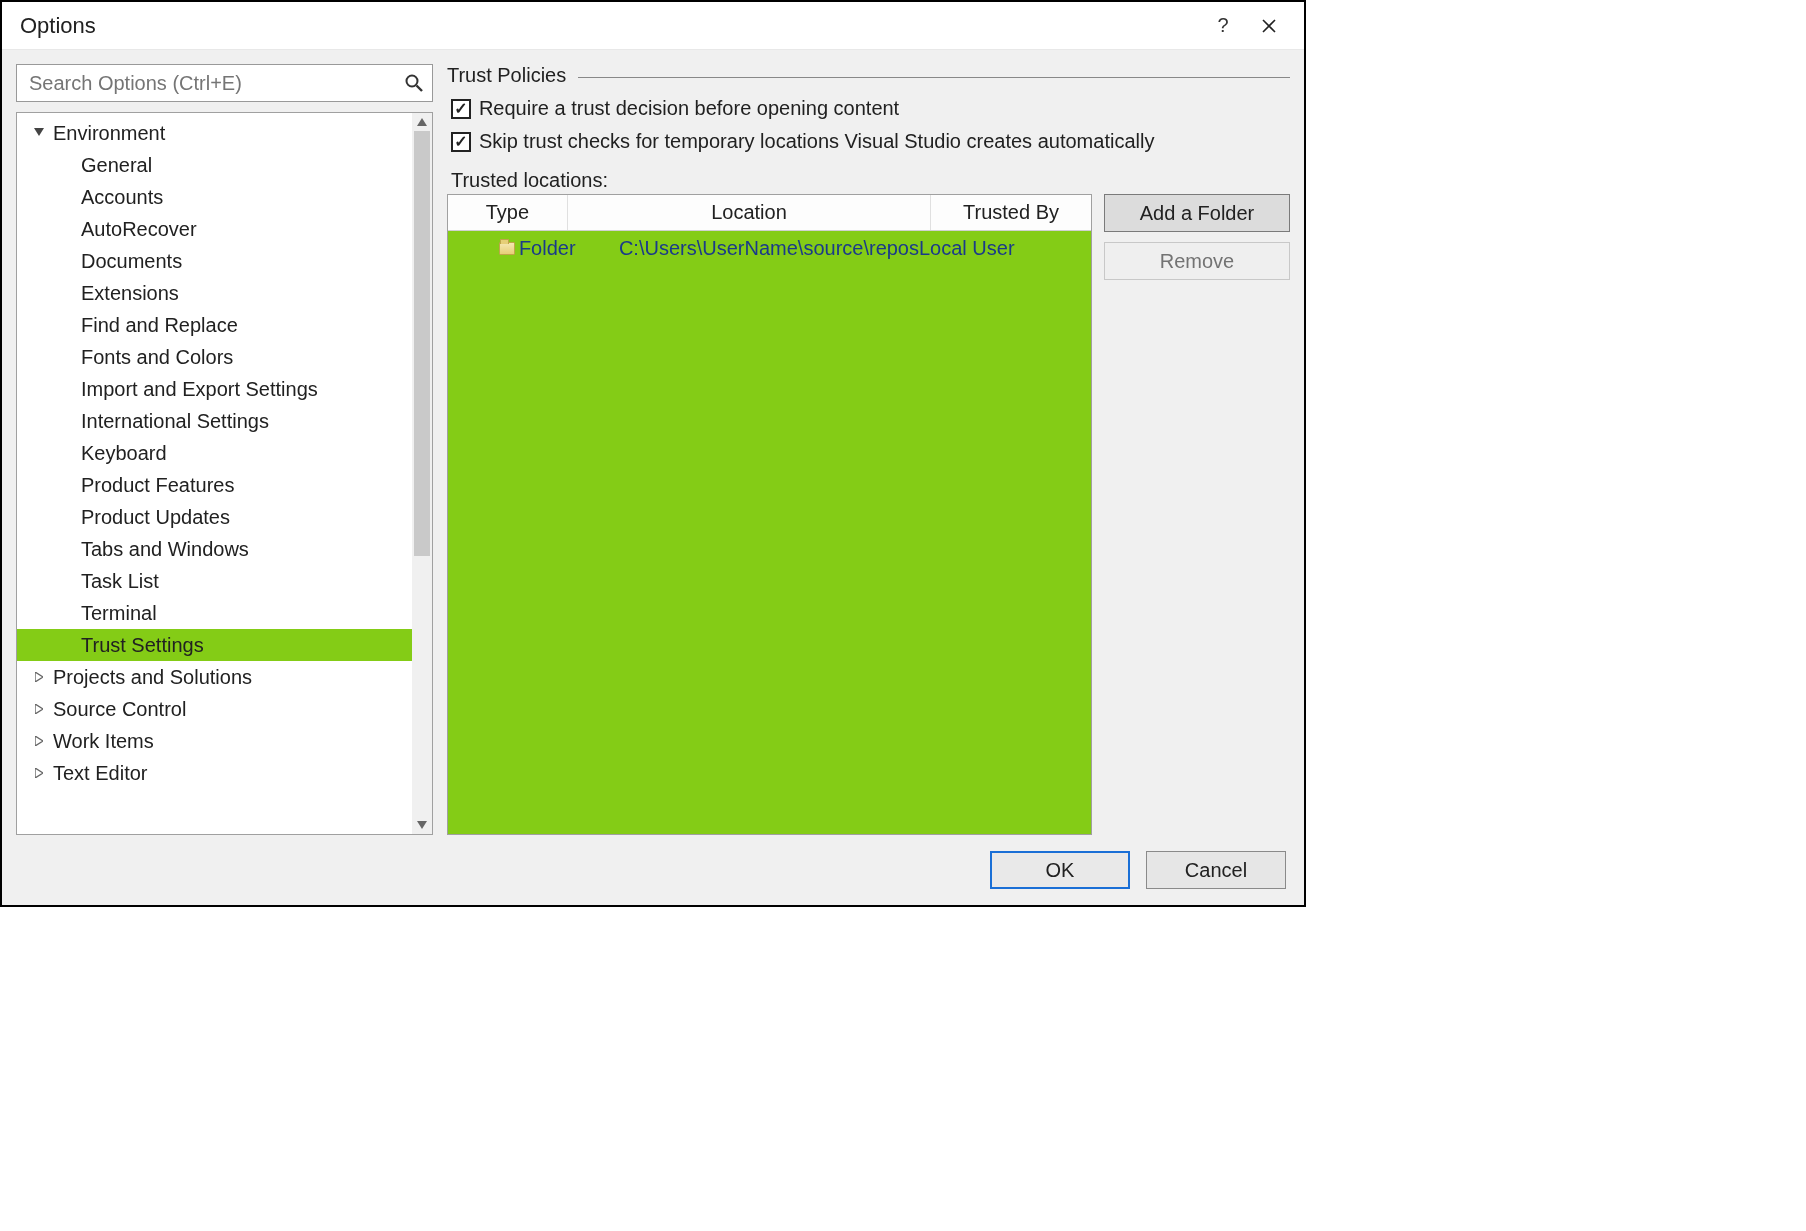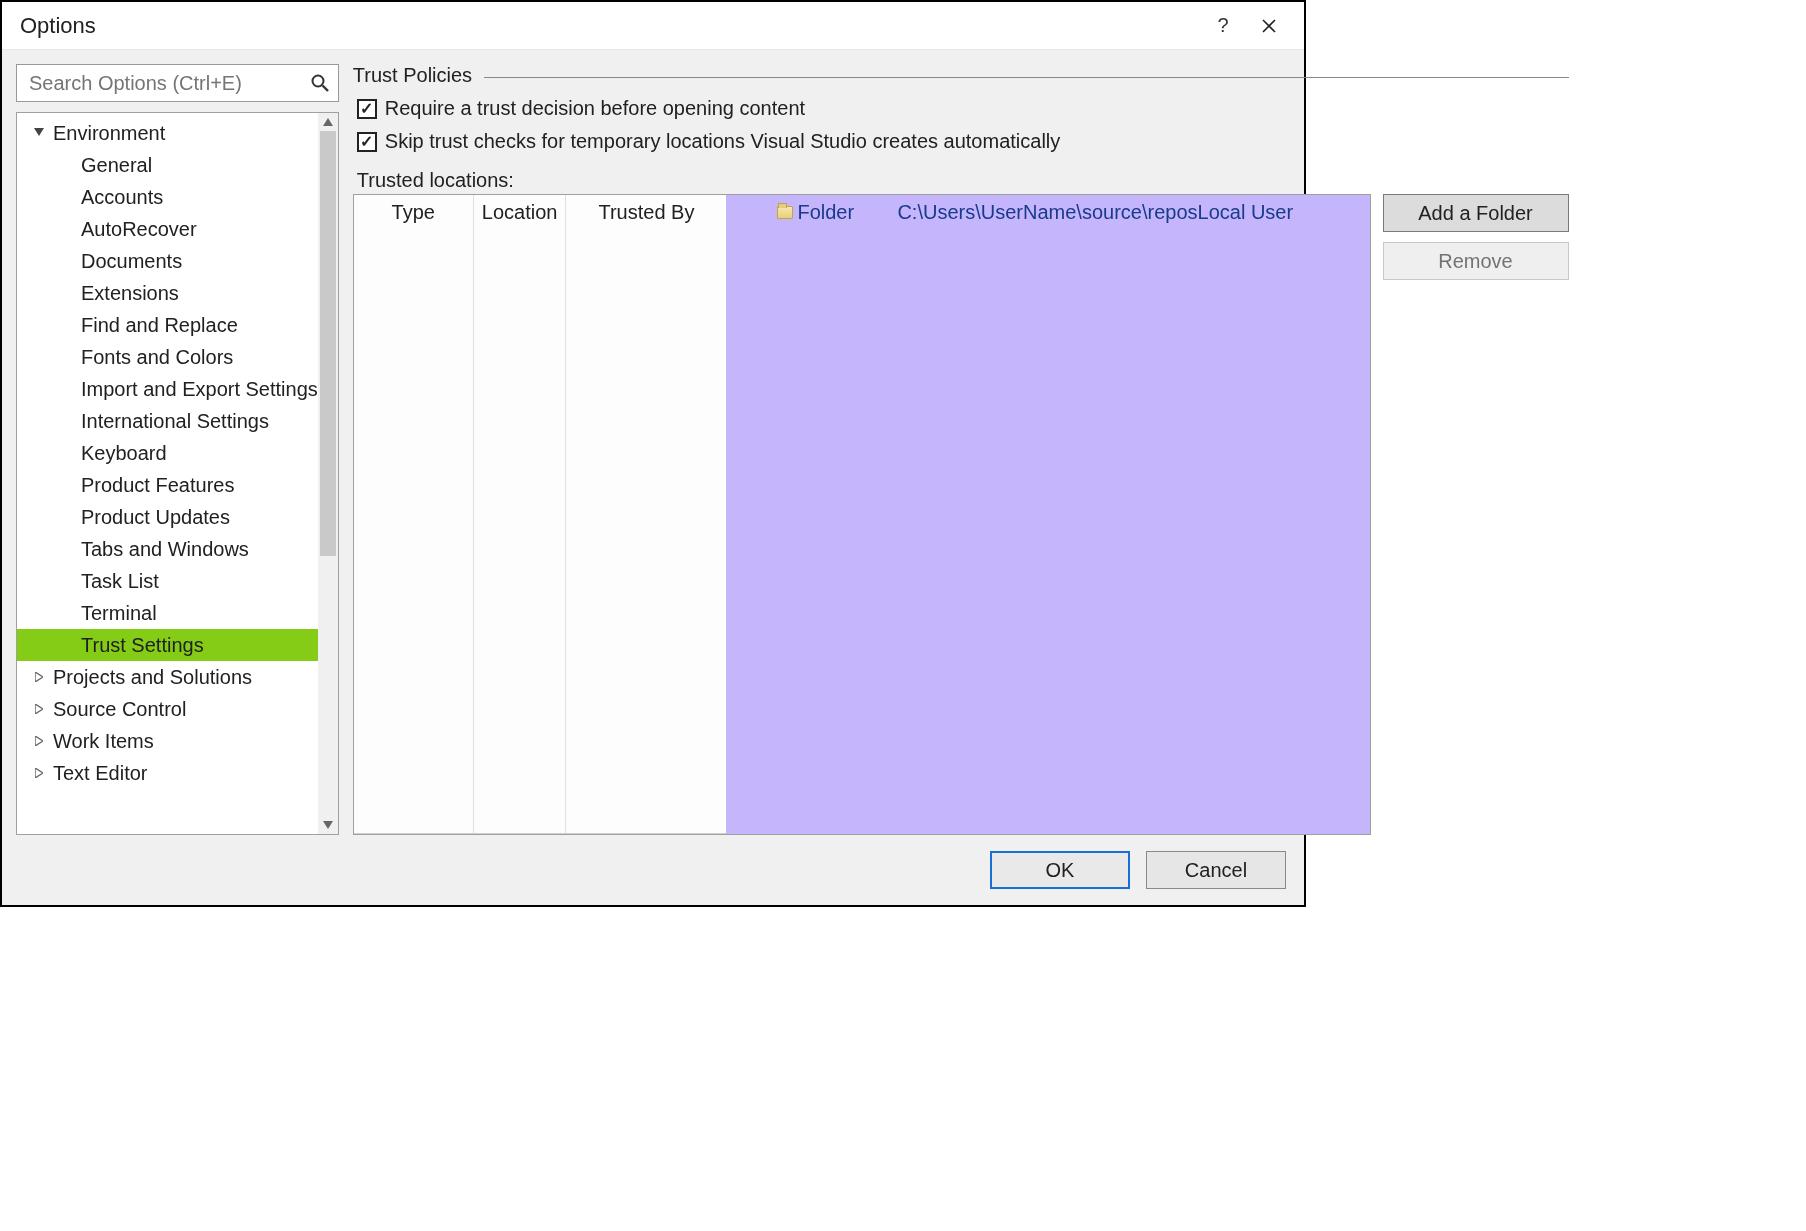--- a/index.html
+++ b/index.html
@@ -137,23 +137,23 @@
     .label-static { margin: 10px 0 2px 4px; }
     .locations-row {
       display: flex;
       gap: 12px;
       flex: 1;
       min-height: 0;
     }
     .grid {
       flex: 1;
       border: 1px solid #a0a0a0;
-      background: #c4b5fd;
-      display: flex;
-      flex-direction: row;
+      background: #84cc16;
+      display: flex;
+      flex-direction: column;
     }
     .grid-head {
       display: flex;
       border-bottom: 1px solid #d0d0d0;
       background: #fdfdfd;
     }
     .gh {
       padding: 6px 8px;
       text-align: center;
       font-size: 20px;

